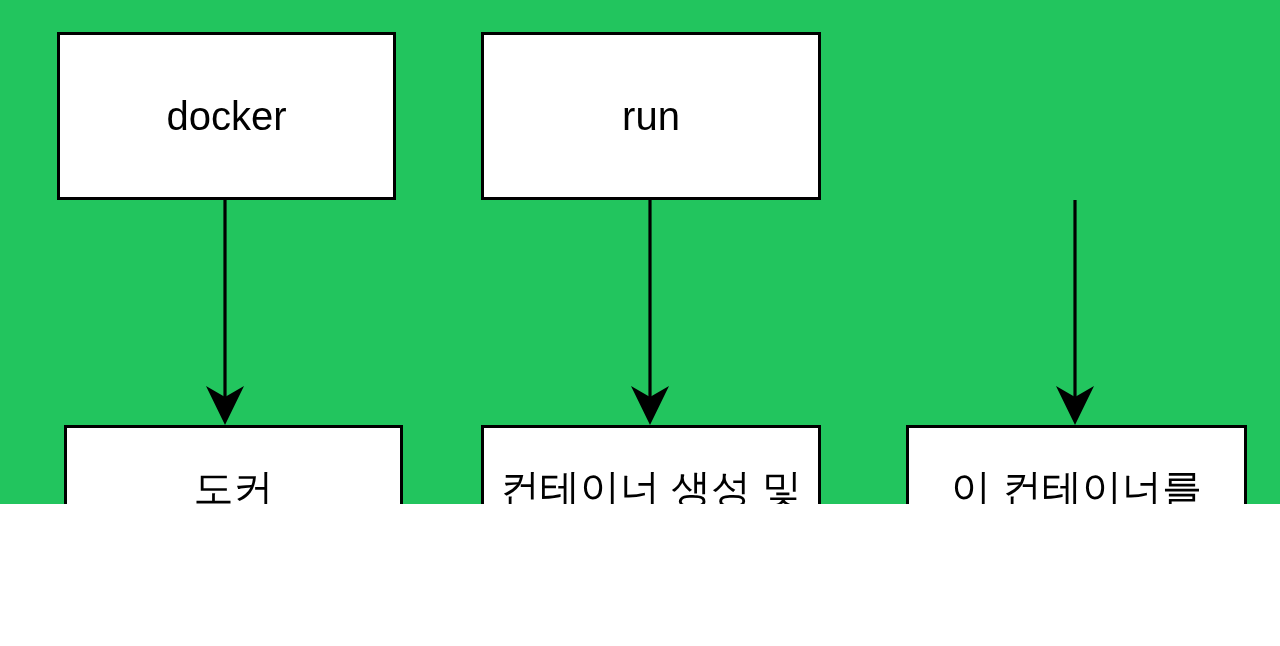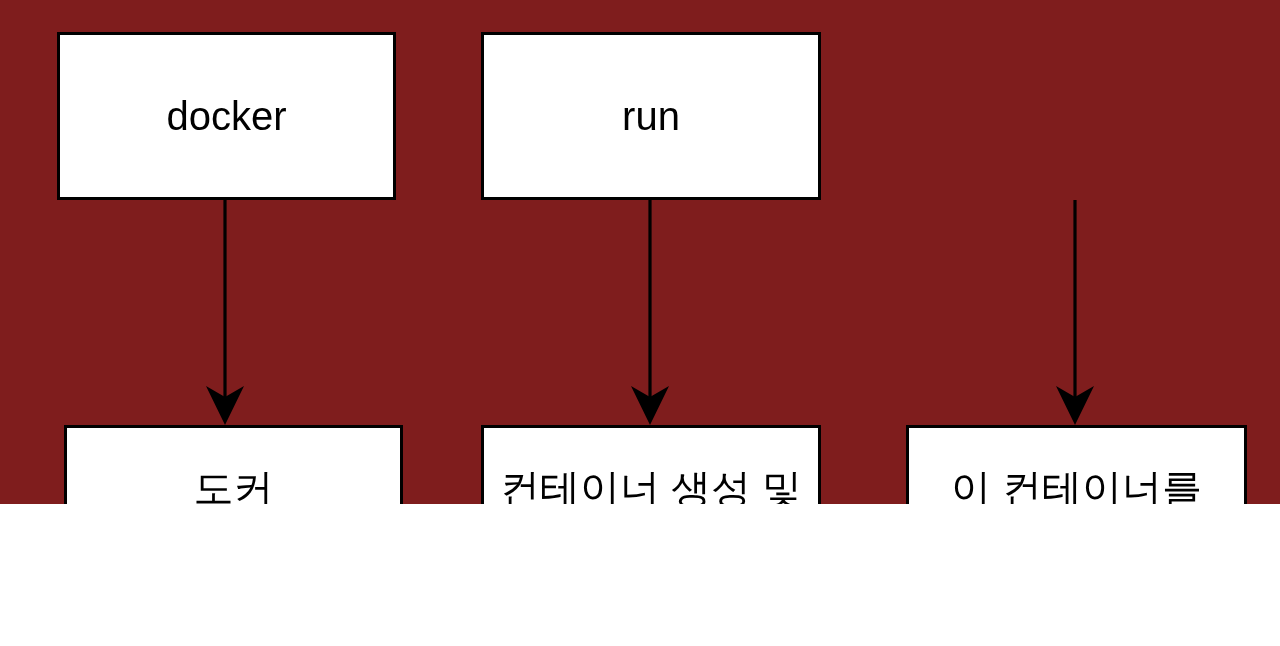--- a/index.html
+++ b/index.html
@@ -4,21 +4,21 @@
 <style>
   html, body {
     margin: 0;
     padding: 0;
     background: #ffffff;
   }
   #canvas {
     position: relative;
     width: 1280px;
     height: 504px;
-    background: #7f1d1d;
+    background: #22c55e;
     overflow: hidden;
     font-family: "Liberation Sans", "DejaVu Sans", sans-serif;
   }
   .node {
     position: absolute;
     box-sizing: border-box;
     background: #ffffff;
     border: 3px solid #000000;
     display: flex;
     align-items: center;

